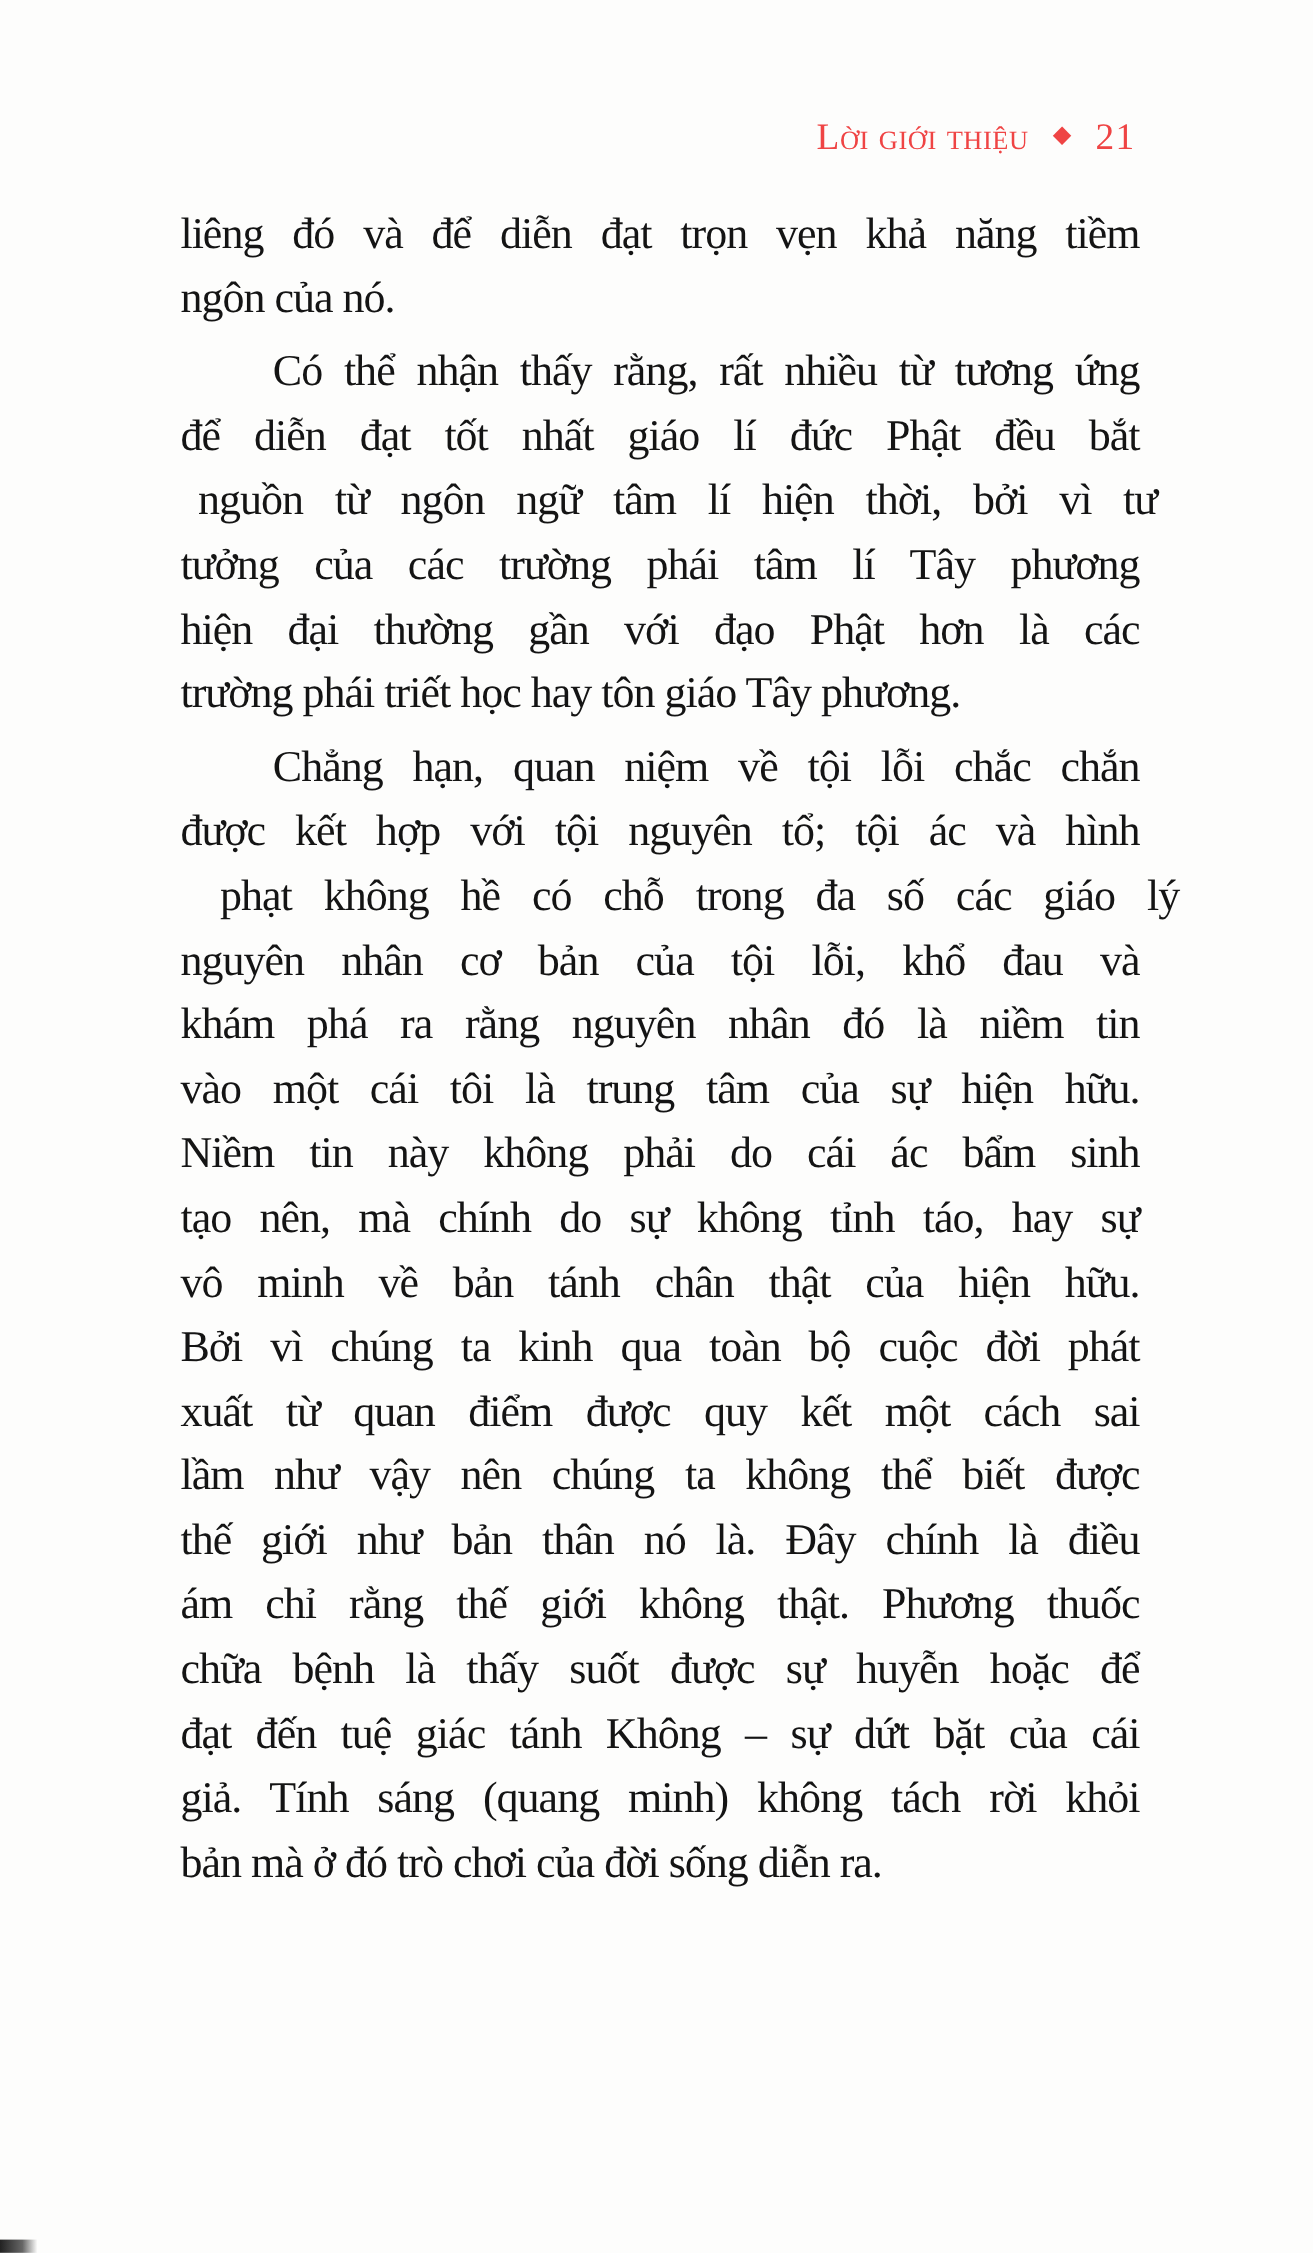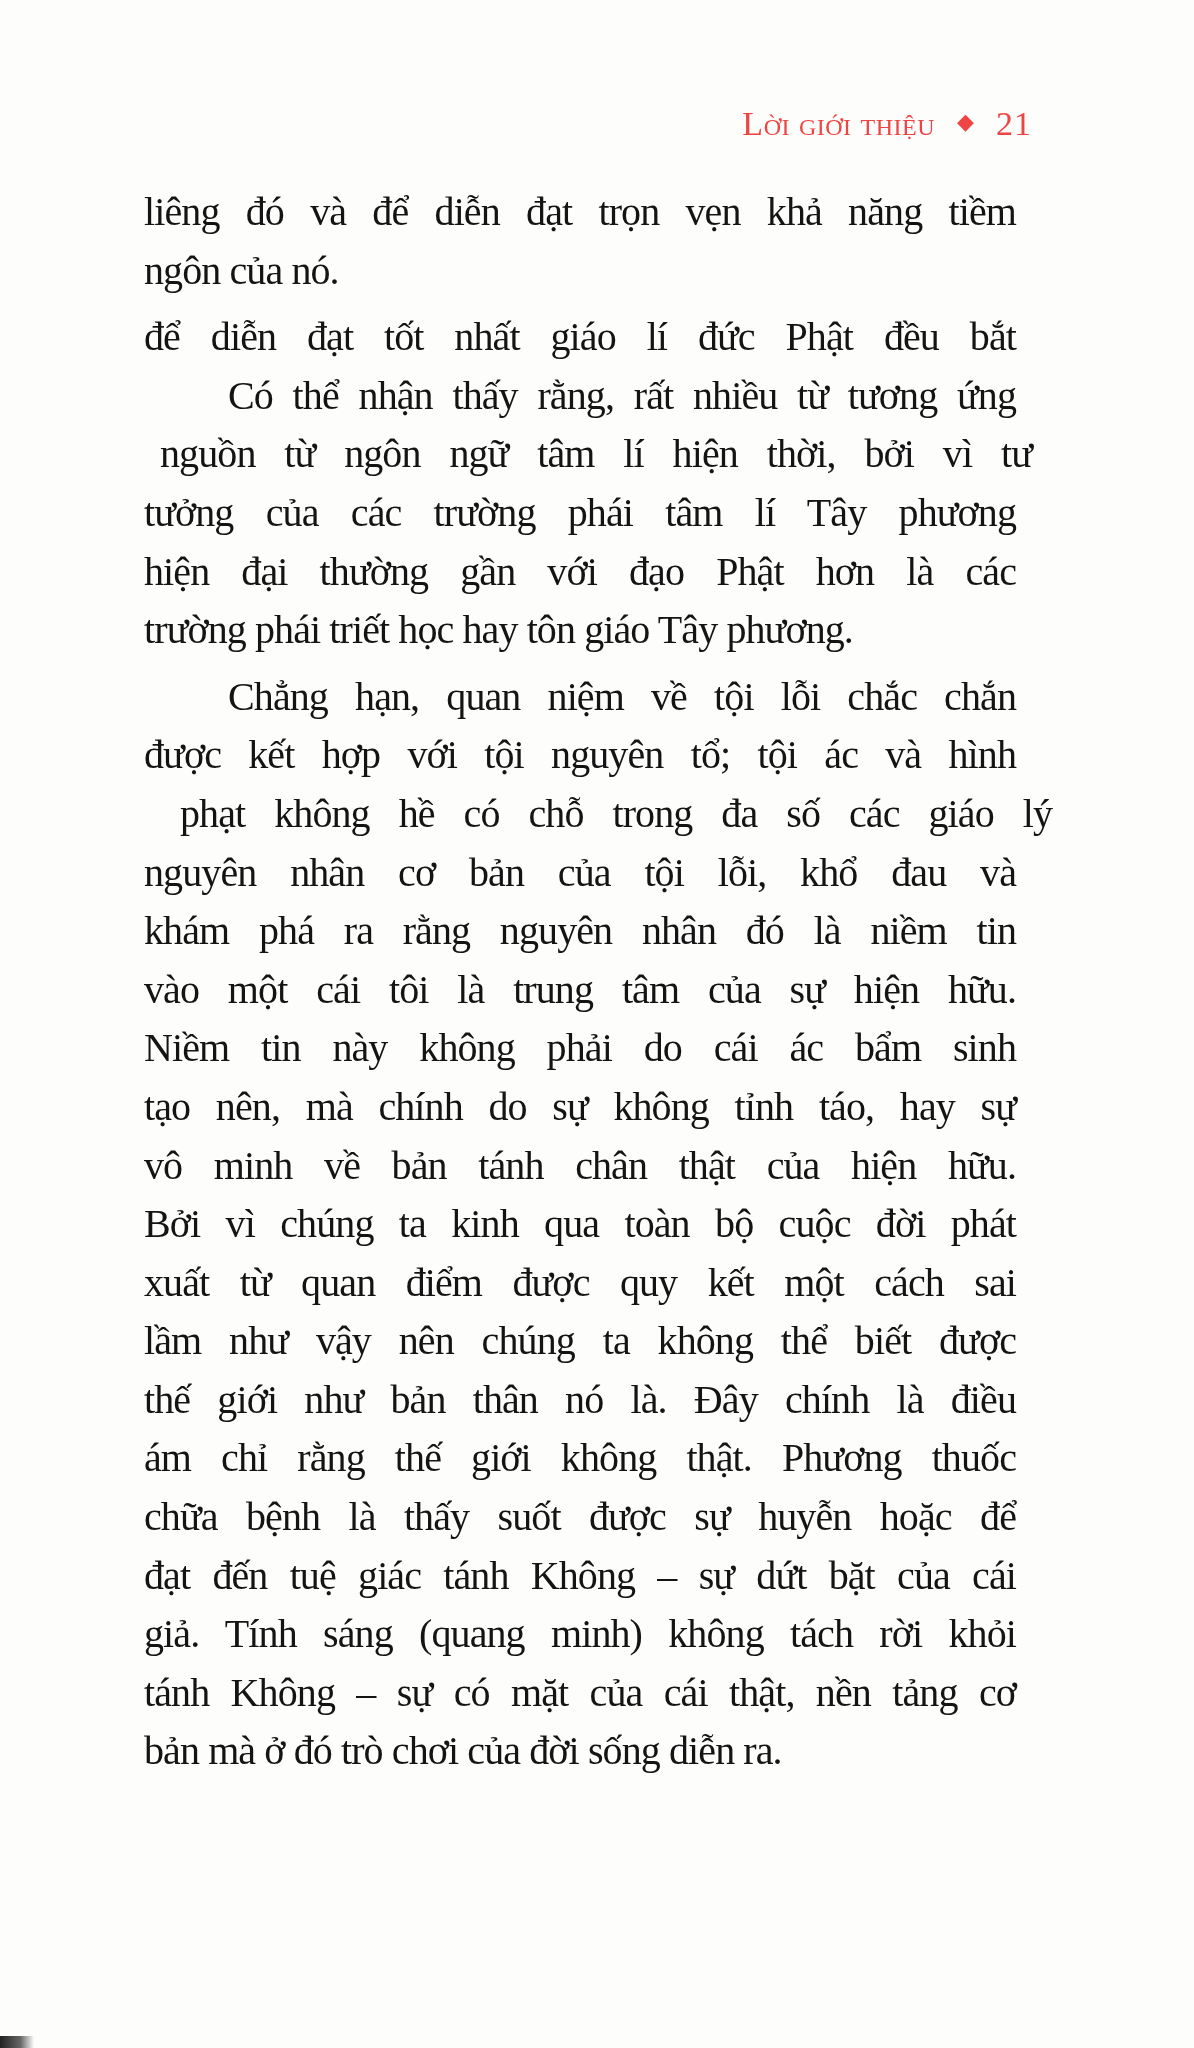--- a/index.html
+++ b/index.html
@@ -31,21 +31,21 @@
     display: inline-block;
     font-size: 22px;
     vertical-align: 6px;
     margin: 0 22px 0 22px;
   }
   .running-head .folio { letter-spacing: 1px; }
 
   .text-block {
     position: absolute;
     top: 183px;
-    left: 144px;
+    left: 164px;
     width: 872px;
   }
   .para {
     margin: 0 0 8px 0;
     font-size: 40px;
     line-height: 58.6px;
     text-align: justify;
     text-align-last: justify;
     letter-spacing: -0.9px;
     word-spacing: 0px;
@@ -85,22 +85,22 @@
 </div>
 
 <div class="text-block">
 
   <div class="para">
     <span class="line first"><span class="line-inner" style="display: inline-block; width: 872px; white-space: normal;">liêng đó và để diễn đạt trọn vẹn khả năng tiềm</span></span>
     <span class="line last"><span class="line-inner" style="display: inline-block; width: auto; white-space: nowrap;">ngôn của nó.</span></span>
   </div>
 
   <div class="para indented">
+    <span class="line first"><span class="line-inner" style="display: inline-block; width: 830px; white-space: normal;">Có thể nhận thấy rằng, rất nhiều từ tương ứng</span></span>
     <span class="line"><span class="line-inner" style="display: inline-block; width: 872px; white-space: normal;">để diễn đạt tốt nhất giáo lí đức Phật đều bắt</span></span>
-    <span class="line first"><span class="line-inner" style="display: inline-block; width: 830px; white-space: normal;">Có thể nhận thấy rằng, rất nhiều từ tương ứng</span></span>
     <span class="line"><span class="line-inner" style="display: inline-block; width: 872px; white-space: normal; margin-left: 16px;">nguồn từ ngôn ngữ tâm lí hiện thời, bởi vì tư</span></span>
     <span class="line"><span class="line-inner" style="display: inline-block; width: 872px; white-space: normal;">tưởng của các trường phái tâm lí Tây phương</span></span>
     <span class="line"><span class="line-inner" style="display: inline-block; width: 872px; white-space: normal;">hiện đại thường gần với đạo Phật hơn là các</span></span>
     <span class="line last"><span class="line-inner" style="display: inline-block; width: auto; white-space: nowrap;">trường phái triết học hay tôn giáo Tây phương.</span></span>
   </div>
 
   <div class="para indented">
     <span class="line first"><span class="line-inner" style="display: inline-block; width: 830px; white-space: normal;">Chẳng hạn, quan niệm về tội lỗi chắc chắn</span></span>
     <span class="line"><span class="line-inner" style="display: inline-block; width: 872px; white-space: normal;">được kết hợp với tội nguyên tổ; tội ác và hình</span></span>
     <span class="line"><span class="line-inner" style="display: inline-block; width: 872px; white-space: normal; margin-left: 36px;">phạt không hề có chỗ trong đa số các giáo lý</span></span>
@@ -111,18 +111,17 @@
     <span class="line"><span class="line-inner" style="display: inline-block; width: 872px; white-space: normal;">tạo nên, mà chính do sự không tỉnh táo, hay sự</span></span>
     <span class="line"><span class="line-inner" style="display: inline-block; width: 872px; white-space: normal;">vô minh về bản tánh chân thật của hiện hữu.</span></span>
     <span class="line"><span class="line-inner" style="display: inline-block; width: 872px; white-space: normal;">Bởi vì chúng ta kinh qua toàn bộ cuộc đời phát</span></span>
     <span class="line"><span class="line-inner" style="display: inline-block; width: 872px; white-space: normal;">xuất từ quan điểm được quy kết một cách sai</span></span>
     <span class="line"><span class="line-inner" style="display: inline-block; width: 872px; white-space: normal;">lầm như vậy nên chúng ta không thể biết được</span></span>
     <span class="line"><span class="line-inner" style="display: inline-block; width: 872px; white-space: normal;">thế giới như bản thân nó là. Đây chính là điều</span></span>
     <span class="line"><span class="line-inner" style="display: inline-block; width: 872px; white-space: normal;">ám chỉ rằng thế giới không thật. Phương thuốc</span></span>
     <span class="line"><span class="line-inner" style="display: inline-block; width: 872px; white-space: normal;">chữa bệnh là thấy suốt được sự huyễn hoặc để</span></span>
     <span class="line"><span class="line-inner" style="display: inline-block; width: 872px; white-space: normal;">đạt đến tuệ giác tánh Không – sự dứt bặt của cái</span></span>
     <span class="line"><span class="line-inner" style="display: inline-block; width: 872px; white-space: normal;">giả. Tính sáng (quang minh) không tách rời khỏi</span></span>
-    <span class="line"><span class="line-inner" style="display: inline-block; width: 872px; white-space: normal;">tánh Không – sự có mặt của cái thật, nền tảng cơ</span></span>
     <span class="line last"><span class="line-inner" style="display: inline-block; width: auto; white-space: nowrap;">bản mà ở đó trò chơi của đời sống diễn ra.</span></span>
   </div>
 </div>
 
 <div class="page-corner-mark"></div>
 
 </body></html>

